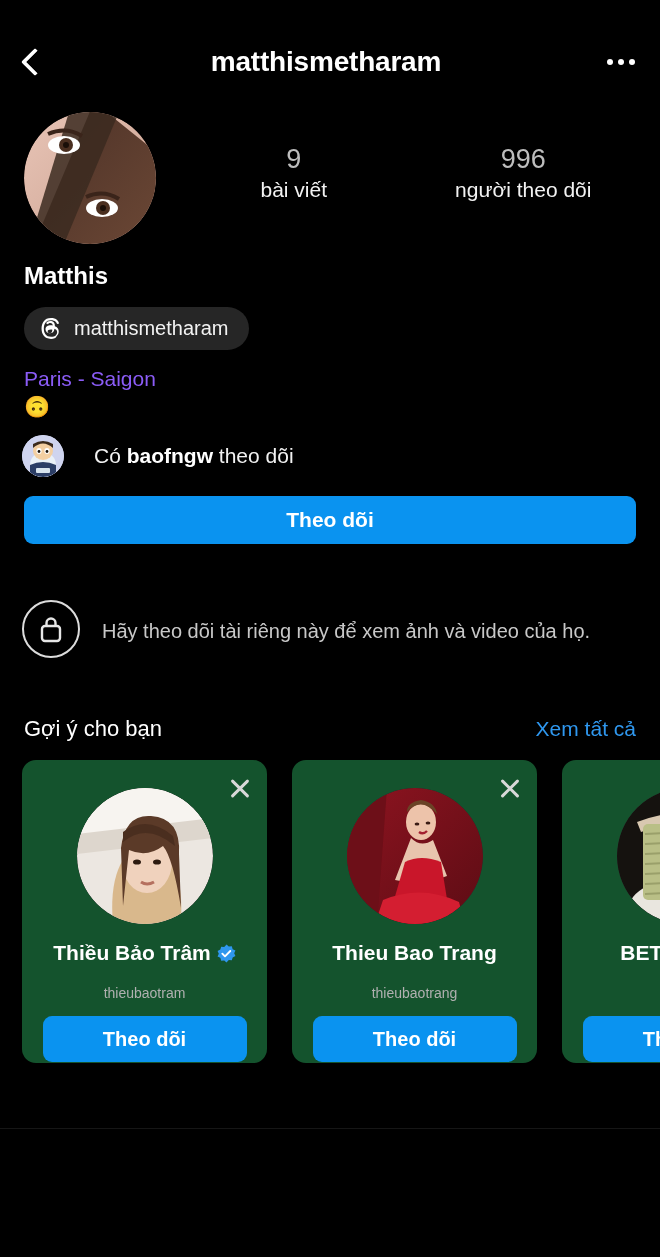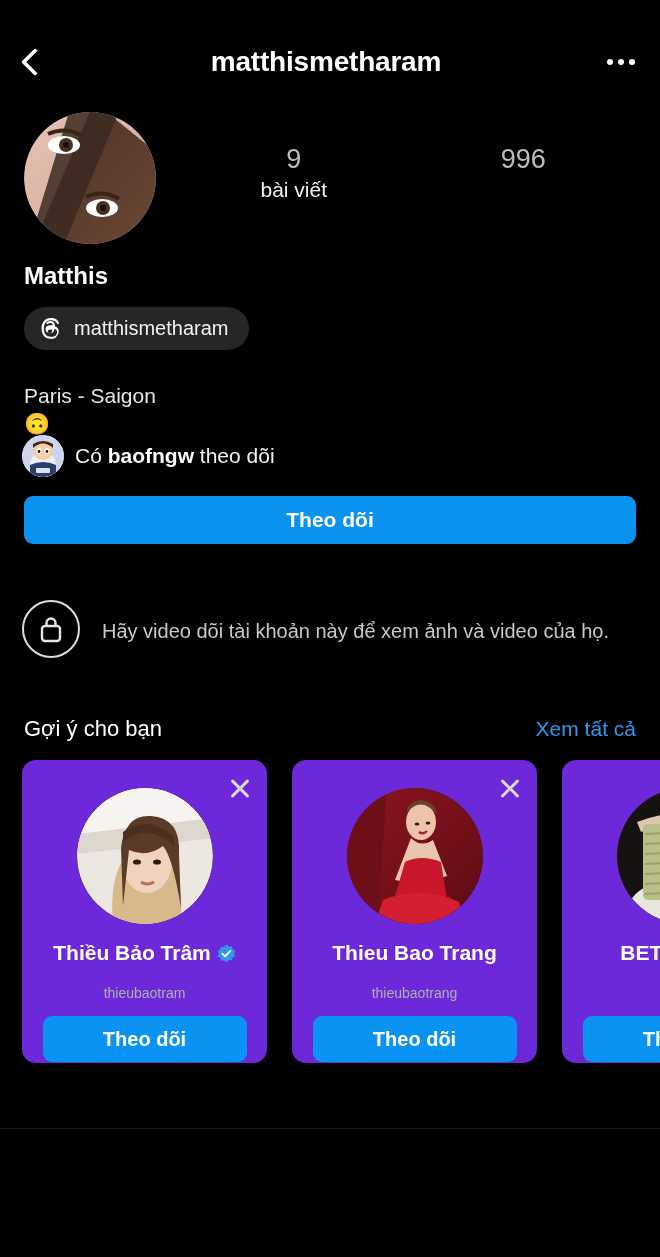--- a/index.html
+++ b/index.html
@@ -59,27 +59,27 @@
   
   .bio { position: absolute; top: 262px; left: 24px; width: 620px; }
   .full-name { font-size: 24px; font-weight: bold; color: #fff; }
   .threads-pill {
     display: inline-flex; align-items: center; gap: 11px;
     background: #262626; border-radius: 22px;
     padding: 9px 20px 9px 14px; margin-top: 17px;
   }
   .threads-pill .glyph { width: 25px; height: 25px; display: block; }
   .threads-pill .handle { font-size: 20px; color: #f2f2f2; }
-  .bio-line { font-size: 21px; color: #e5e5e5; margin-top: 32px; line-height: 1.35; }
+  .bio-line { font-size: 21px; color: #8b5cf6; margin-top: 15px; line-height: 1.35; }
   .bio-emoji { font-size: 21px; margin-top: 1px; line-height: 1.2; }
 
   
   .mutual {
     position: absolute; top: 435px; left: 22px; width: 620px;
-    display: flex; align-items: center; gap: 11px;
+    display: flex; align-items: center; gap: 30px;
   }
   .mutual-avatar {
     width: 42px; height: 42px; border-radius: 50%; overflow: hidden; flex: none;
     background: #cfd3ef;
   }
   .mutual-avatar svg { display: block; width: 42px; height: 42px; }
   .mutual-text { font-size: 21px; color: #f2f2f2; }
   .mutual-text b { font-weight: bold; color: #fff; }
 
   
@@ -115,21 +115,21 @@
   }
   .sugg-title { font-size: 22px; color: #fff; }
   .sugg-seeall { font-size: 21px; color: #2f97ee; cursor: pointer; }
 
   .cards {
     position: absolute; top: 760px; left: 22px; width: 660px; height: 303px;
     display: flex; gap: 25px;
   }
   .card {
     width: 245px; flex: none; height: 303px;
-    background: #6d28d9; border-radius: 14px;
+    background: #14532d; border-radius: 14px;
     position: relative; overflow: hidden;
     display: flex; flex-direction: column; align-items: center;
   }
   .card-close {
     position: absolute; top: 16px; right: 14px;
     width: 26px; height: 26px; cursor: pointer;
   }
   .card-close:before, .card-close:after {
     content: ""; position: absolute; top: 11px; left: 1px;
     width: 24px; height: 3px; background: #d8d8d8; border-radius: 2px;
@@ -211,20 +211,21 @@
         </svg>
       </div>
     </div>
     <div class="stats">
       <div class="stat">
         <div class="stat-num">9</div>
         <div class="stat-label">bài viết</div>
       </div>
       <div class="stat">
         <div class="stat-num">996</div>
+        <div class="stat-label">người theo dõi</div>
       </div>
     </div>
   </div>
 
   <div class="bio">
     <div class="full-name">Matthis</div>
     <div class="threads-pill">
       <svg class="glyph" viewBox="0 0 24 24">
         <path d="M12.5 22c-3.2 0-5.6-1.1-7.1-3.2C4.1 17 3.4 14.7 3.4 12c0-2.7.7-5 2-6.8C6.9 3.1 9.3 2 12.5 2c2.4 0 4.4.6 5.8 1.9.9.8 1.6 1.9 2 3.2l-2 .6c-.3-1-.8-1.7-1.4-2.2-1-.9-2.5-1.4-4.4-1.4-2.5 0-4.3.8-5.4 2.4-1 1.4-1.5 3.2-1.5 5.5s.5 4.1 1.5 5.5c1.1 1.6 2.9 2.4 5.4 2.4 2.2 0 3.7-.5 4.7-1.5.8-.8 1.2-1.8 1.2-2.8 0-1.1-.4-1.9-1.2-2.6-.4-.3-.9-.6-1.4-.8-.1.9-.3 1.6-.6 2.2-.7 1.4-2 2.1-3.8 2.1-1.2 0-2.2-.3-3-1-.8-.7-1.2-1.6-1.2-2.7 0-1.2.5-2.2 1.5-2.9.9-.7 2.2-1 3.8-1 .6 0 1.1 0 1.6.1 0-.7-.2-1.3-.5-1.6-.4-.5-1-.7-1.8-.7-1 0-1.8.4-2.3 1.3l-1.8-1c.9-1.5 2.3-2.2 4.1-2.2 1.4 0 2.5.4 3.3 1.3.7.8 1.1 1.9 1.1 3.4v.3c2.4.9 3.7 2.6 3.7 5 0 1.7-.6 3.2-1.9 4.4C17.2 21.3 15.2 22 12.5 22zm-.2-9.1c-1 0-1.8.2-2.3.6-.5.3-.7.8-.7 1.3 0 .5.2.9.5 1.2.4.3.9.4 1.5.4 1 0 1.7-.4 2-1.1.2-.5.4-1.2.5-2.2-.5-.1-1-.2-1.5-.2z" fill="#ffffff"></path>
       </svg>
@@ -262,21 +263,21 @@
   <button class="follow-main">Theo dõi</button>
 
   <div class="private">
     <div class="lock-circle">
       <svg width="24" height="28" viewBox="0 0 24 28">
         <rect x="3" y="11" width="18" height="15" rx="3" fill="none" stroke="#e6e6e6" stroke-width="2.4"></rect>
         <path d="M7.5 11 V8 a4.5 4.5 0 0 1 9 0 v3" fill="none" stroke="#e6e6e6" stroke-width="2.4"></path>
       </svg>
     </div>
     <div class="private-text-wrap">
-      <div class="private-sub">Hãy video dõi tài khoản này để xem ảnh và video của họ.</div>
+      <div class="private-sub">Hãy theo dõi tài riêng này để xem ảnh và video của họ.</div>
     </div>
   </div>
 
   <div class="sugg-head">
     <div class="sugg-title">Gợi ý cho bạn</div>
     <div class="sugg-seeall">Xem tất cả</div>
   </div>
 
   <div class="cards">
 

